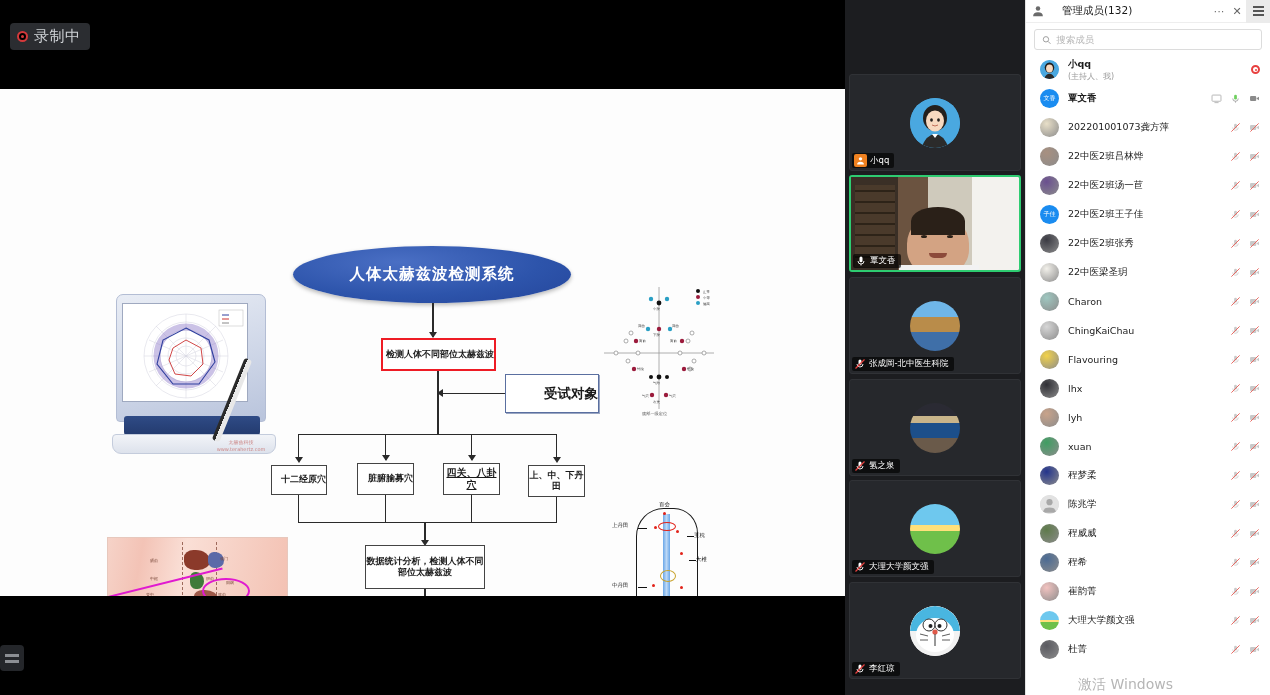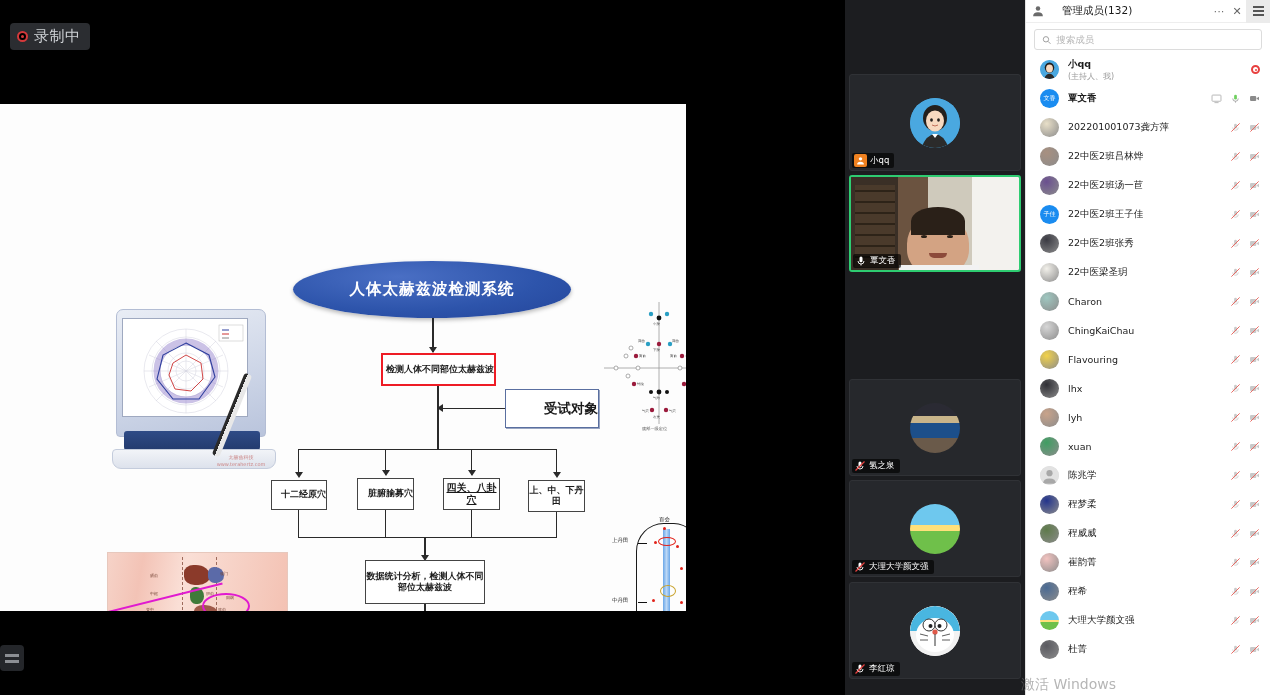--- a/index.html
+++ b/index.html
@@ -30,22 +30,22 @@
     position: relative;
   }
   #rec-dot::after {
     content: ""; position: absolute; left: 2px; top: 2px;
     width: 3px; height: 3px; border-radius: 50%; background: #d4393b;
   }
   #rec-label { color: #cfd2d6; font-size: 15px; letter-spacing: .5px; }
 
   
   #slide {
-    position: absolute; left: 0; top: 104px;
-    width: 686px; height: 507px;
+    position: absolute; left: 0; top: 89px;
+    width: 845px; height: 507px;
     background: #fdfdfd;
     overflow: hidden;
   }
   #toolbar-bottom {
     position: absolute; left: 0; top: 645px;
     width: 24px; height: 26px;
     background: #24262a; border-radius: 4px;
     display: flex; flex-direction: column; justify-content: center;
     gap: 3px; padding-left: 5px;
     z-index: 6;
@@ -256,21 +256,21 @@
   .micons svg { width: 11px; height: 11px; }
   .rec-ind {
     width: 9px; height: 9px; border-radius: 50%;
     border: 2px solid #e8403f; background: #fff; position: relative;
   }
   .rec-ind::after{
     content:""; position:absolute; left:1.5px; top:1.5px; width:2px; height:2px;
     border-radius:50%; background:#e8403f;
   }
   #watermark {
-    position: absolute; left: 1021px; top: 676px;
+    position: absolute; left: 1078px; top: 676px;
     color: rgba(120,120,120,.55); font-size: 14px; pointer-events: none;
     font-family: "DejaVu Sans", sans-serif; white-space: nowrap;
   }
 </style>
 </head>
 <body>
 
 <div id="app">
 
   <div id="stage">
@@ -523,20 +523,31 @@
       <div class="tile-name">
         <svg class="mic-ico" viewBox="0 0 16 16">
           <rect x="6" y="2" width="4" height="7.5" rx="2" fill="#fff"></rect>
           <path d="M4 8 a4 4 0 0 0 8 0" stroke="#fff" stroke-width="1.2" fill="none"></path>
           <line x1="8" y1="12" x2="8" y2="14" stroke="#fff" stroke-width="1.2"></line>
         </svg>
         <span>覃文香</span>
       </div>
     </div>
 
+    <div class="tile" style="top:277px;">
+      <div class="av-circle" style="background:linear-gradient(180deg,#6fb6e8 0 32%, #b98c4a 32% 62%, #3f6fa8 62% 100%);"></div>
+      <div class="tile-name">
+        <svg class="mic-ico" viewBox="0 0 16 16">
+          <rect x="6" y="2" width="4" height="7.5" rx="2" fill="#fff"></rect>
+          <path d="M4 8 a4 4 0 0 0 8 0" stroke="#fff" stroke-width="1.2" fill="none"></path>
+          <line x1="2" y1="14" x2="14" y2="2" stroke="#e8403f" stroke-width="1.6"></line>
+        </svg>
+        <span>张成岡-北中医生科院</span>
+      </div>
+    </div>
 
     <div class="tile" style="top:379px;">
       <div class="av-circle" style="background:linear-gradient(180deg,#2a2a33 0 26%, #c8b48a 26% 40%, #1c4f8a 40% 70%, #6a5a4a 70% 100%);"></div>
       <div class="tile-name">
         <svg class="mic-ico" viewBox="0 0 16 16">
           <rect x="6" y="2" width="4" height="7.5" rx="2" fill="#fff"></rect>
           <path d="M4 8 a4 4 0 0 0 8 0" stroke="#fff" stroke-width="1.2" fill="none"></path>
           <line x1="2" y1="14" x2="14" y2="2" stroke="#e8403f" stroke-width="1.6"></line>
         </svg>
         <span>氢之泉</span>
@@ -863,20 +874,38 @@
               <line x1="2" y1="14" x2="14" y2="2" stroke="#e8665f" stroke-width="1.4"></line>
             </svg>
             <svg viewBox="0 0 16 16">
               <rect x="1.5" y="4.5" width="9" height="7" rx="1.5" fill="#c9c9c9"></rect>
               <path d="M11 7.5 l3.5 -2 v5 l-3.5 -2z" fill="#c9c9c9"></path>
               <line x1="2" y1="14" x2="14" y2="2" stroke="#e8665f" stroke-width="1.4"></line>
             </svg>
           </div>
         </div>
         <div class="mrow">
+          <div class="ava" style="background: radial-gradient(circle at 35% 30%, rgb(35, 52, 140), rgba(0, 0, 0, 0.45));"></div>
+          <div class="mname">
+            <div class="n1">程梦柔</div>
+          </div>
+          <div class="micons">
+            <svg viewBox="0 0 16 16">
+              <rect x="6" y="2.5" width="4" height="7" rx="2" fill="#c9c9c9"></rect>
+              <path d="M4 8 a4 4 0 0 0 8 0" stroke="#c9c9c9" stroke-width="1.2" fill="none"></path>
+              <line x1="2" y1="14" x2="14" y2="2" stroke="#e8665f" stroke-width="1.4"></line>
+            </svg>
+            <svg viewBox="0 0 16 16">
+              <rect x="1.5" y="4.5" width="9" height="7" rx="1.5" fill="#c9c9c9"></rect>
+              <path d="M11 7.5 l3.5 -2 v5 l-3.5 -2z" fill="#c9c9c9"></path>
+              <line x1="2" y1="14" x2="14" y2="2" stroke="#e8665f" stroke-width="1.4"></line>
+            </svg>
+          </div>
+        </div>
+        <div class="mrow">
           <div class="ava" style="background: rgb(220, 220, 220);">
             <svg viewBox="0 0 16 16" width="19" height="19">
               <circle cx="8" cy="8" r="8" fill="#e2e2e2"></circle>
               <circle cx="8" cy="6" r="2.6" fill="#a8a8a8"></circle>
               <path d="M2.6 15 q0-4.4 5.4-4.4 t5.4 4.4z" fill="#a8a8a8"></path>
             </svg>
           </div>
           <div class="mname">
             <div class="n1">陈兆学</div>
           </div>
@@ -887,77 +916,59 @@
               <line x1="2" y1="14" x2="14" y2="2" stroke="#e8665f" stroke-width="1.4"></line>
             </svg>
             <svg viewBox="0 0 16 16">
               <rect x="1.5" y="4.5" width="9" height="7" rx="1.5" fill="#c9c9c9"></rect>
               <path d="M11 7.5 l3.5 -2 v5 l-3.5 -2z" fill="#c9c9c9"></path>
               <line x1="2" y1="14" x2="14" y2="2" stroke="#e8665f" stroke-width="1.4"></line>
             </svg>
           </div>
         </div>
         <div class="mrow">
-          <div class="ava" style="background: radial-gradient(circle at 35% 30%, rgb(35, 52, 140), rgba(0, 0, 0, 0.45));"></div>
-          <div class="mname">
-            <div class="n1">程梦柔</div>
-          </div>
-          <div class="micons">
-            <svg viewBox="0 0 16 16">
-              <rect x="6" y="2.5" width="4" height="7" rx="2" fill="#c9c9c9"></rect>
-              <path d="M4 8 a4 4 0 0 0 8 0" stroke="#c9c9c9" stroke-width="1.2" fill="none"></path>
-              <line x1="2" y1="14" x2="14" y2="2" stroke="#e8665f" stroke-width="1.4"></line>
-            </svg>
-            <svg viewBox="0 0 16 16">
-              <rect x="1.5" y="4.5" width="9" height="7" rx="1.5" fill="#c9c9c9"></rect>
-              <path d="M11 7.5 l3.5 -2 v5 l-3.5 -2z" fill="#c9c9c9"></path>
-              <line x1="2" y1="14" x2="14" y2="2" stroke="#e8665f" stroke-width="1.4"></line>
-            </svg>
-          </div>
-        </div>
-        <div class="mrow">
           <div class="ava" style="background: radial-gradient(circle at 35% 30%, rgb(94, 122, 74), rgba(0, 0, 0, 0.45));"></div>
           <div class="mname">
             <div class="n1">程威威</div>
           </div>
           <div class="micons">
             <svg viewBox="0 0 16 16">
               <rect x="6" y="2.5" width="4" height="7" rx="2" fill="#c9c9c9"></rect>
               <path d="M4 8 a4 4 0 0 0 8 0" stroke="#c9c9c9" stroke-width="1.2" fill="none"></path>
               <line x1="2" y1="14" x2="14" y2="2" stroke="#e8665f" stroke-width="1.4"></line>
             </svg>
             <svg viewBox="0 0 16 16">
               <rect x="1.5" y="4.5" width="9" height="7" rx="1.5" fill="#c9c9c9"></rect>
               <path d="M11 7.5 l3.5 -2 v5 l-3.5 -2z" fill="#c9c9c9"></path>
               <line x1="2" y1="14" x2="14" y2="2" stroke="#e8665f" stroke-width="1.4"></line>
             </svg>
           </div>
         </div>
         <div class="mrow">
+          <div class="ava" style="background: radial-gradient(circle at 35% 30%, rgb(74, 106, 147), rgba(0, 0, 0, 0.45));"></div>
+          <div class="mname">
+            <div class="n1">程希</div>
+          </div>
+          <div class="micons">
+            <svg viewBox="0 0 16 16">
+              <rect x="6" y="2.5" width="4" height="7" rx="2" fill="#c9c9c9"></rect>
+              <path d="M4 8 a4 4 0 0 0 8 0" stroke="#c9c9c9" stroke-width="1.2" fill="none"></path>
+              <line x1="2" y1="14" x2="14" y2="2" stroke="#e8665f" stroke-width="1.4"></line>
+            </svg>
+            <svg viewBox="0 0 16 16">
+              <rect x="1.5" y="4.5" width="9" height="7" rx="1.5" fill="#c9c9c9"></rect>
+              <path d="M11 7.5 l3.5 -2 v5 l-3.5 -2z" fill="#c9c9c9"></path>
+              <line x1="2" y1="14" x2="14" y2="2" stroke="#e8665f" stroke-width="1.4"></line>
+            </svg>
+          </div>
+        </div>
+        <div class="mrow">
           <div class="ava" style="background: radial-gradient(circle at 35% 30%, rgb(242, 195, 192), rgba(0, 0, 0, 0.45));"></div>
           <div class="mname">
             <div class="n1">崔韵菁</div>
-          </div>
-          <div class="micons">
-            <svg viewBox="0 0 16 16">
-              <rect x="6" y="2.5" width="4" height="7" rx="2" fill="#c9c9c9"></rect>
-              <path d="M4 8 a4 4 0 0 0 8 0" stroke="#c9c9c9" stroke-width="1.2" fill="none"></path>
-              <line x1="2" y1="14" x2="14" y2="2" stroke="#e8665f" stroke-width="1.4"></line>
-            </svg>
-            <svg viewBox="0 0 16 16">
-              <rect x="1.5" y="4.5" width="9" height="7" rx="1.5" fill="#c9c9c9"></rect>
-              <path d="M11 7.5 l3.5 -2 v5 l-3.5 -2z" fill="#c9c9c9"></path>
-              <line x1="2" y1="14" x2="14" y2="2" stroke="#e8665f" stroke-width="1.4"></line>
-            </svg>
-          </div>
-        </div>
-        <div class="mrow">
-          <div class="ava" style="background: radial-gradient(circle at 35% 30%, rgb(74, 106, 147), rgba(0, 0, 0, 0.45));"></div>
-          <div class="mname">
-            <div class="n1">程希</div>
           </div>
           <div class="micons">
             <svg viewBox="0 0 16 16">
               <rect x="6" y="2.5" width="4" height="7" rx="2" fill="#c9c9c9"></rect>
               <path d="M4 8 a4 4 0 0 0 8 0" stroke="#c9c9c9" stroke-width="1.2" fill="none"></path>
               <line x1="2" y1="14" x2="14" y2="2" stroke="#e8665f" stroke-width="1.4"></line>
             </svg>
             <svg viewBox="0 0 16 16">
               <rect x="1.5" y="4.5" width="9" height="7" rx="1.5" fill="#c9c9c9"></rect>
               <path d="M11 7.5 l3.5 -2 v5 l-3.5 -2z" fill="#c9c9c9"></path>

